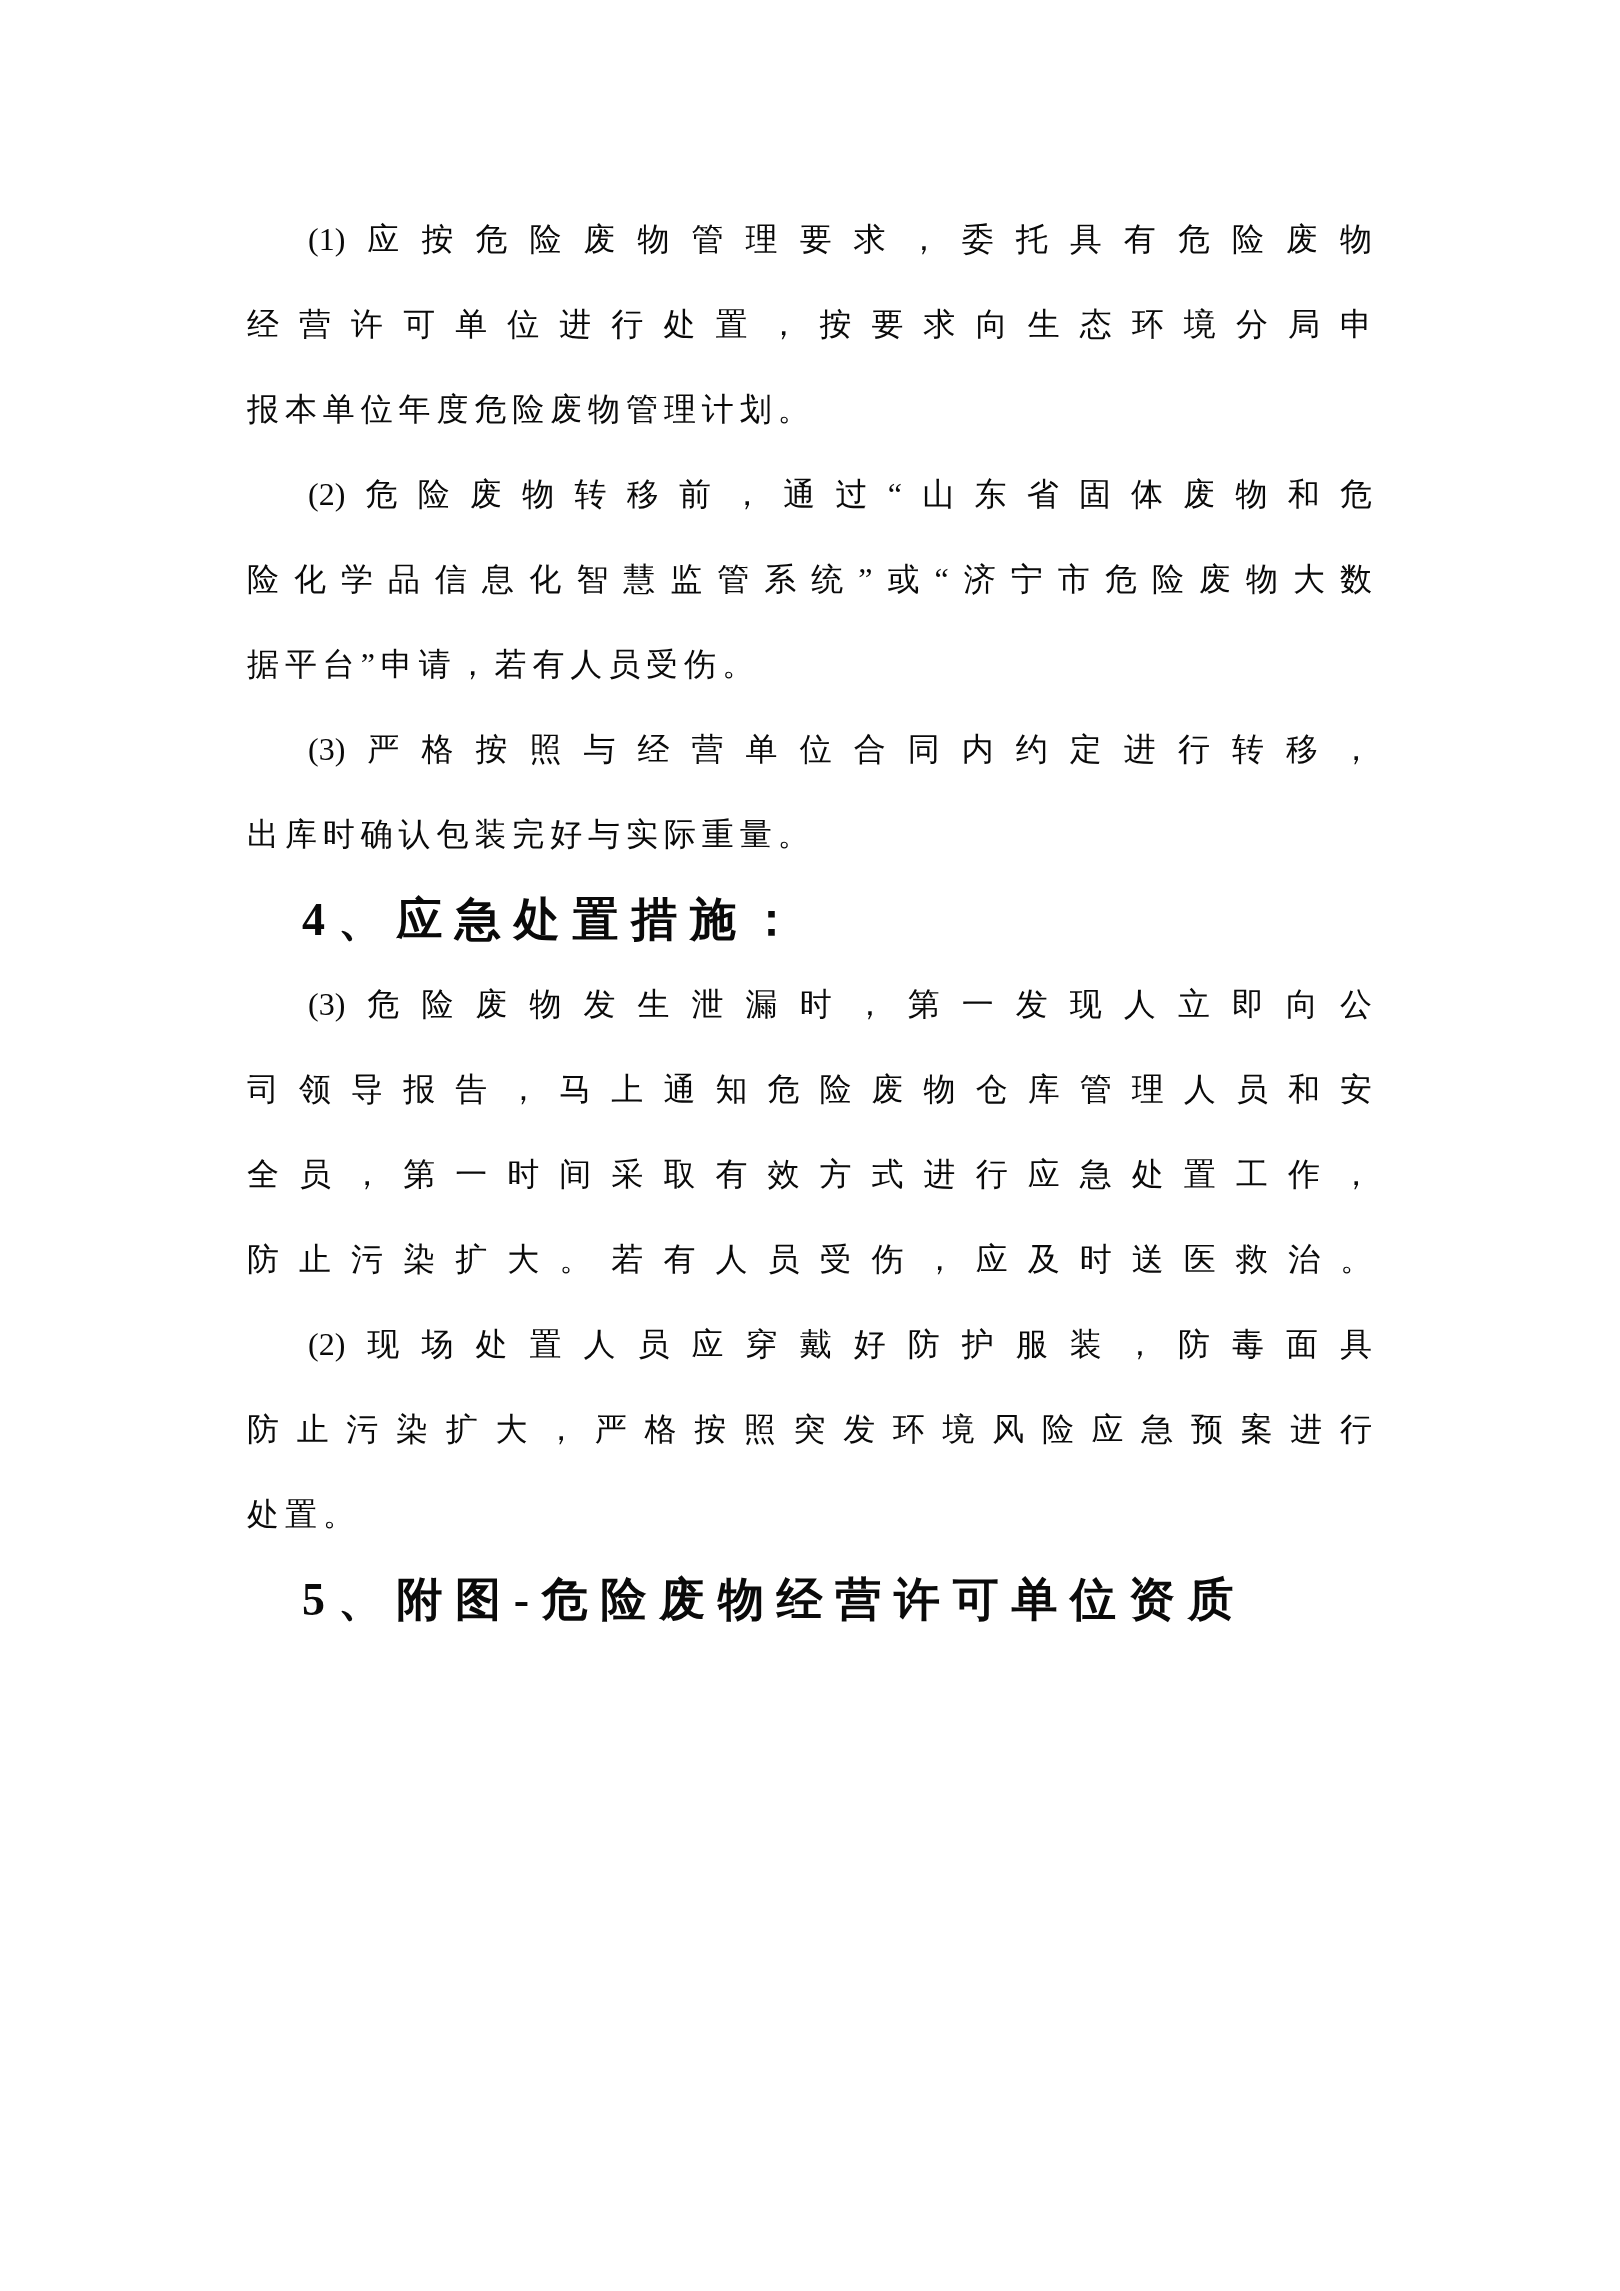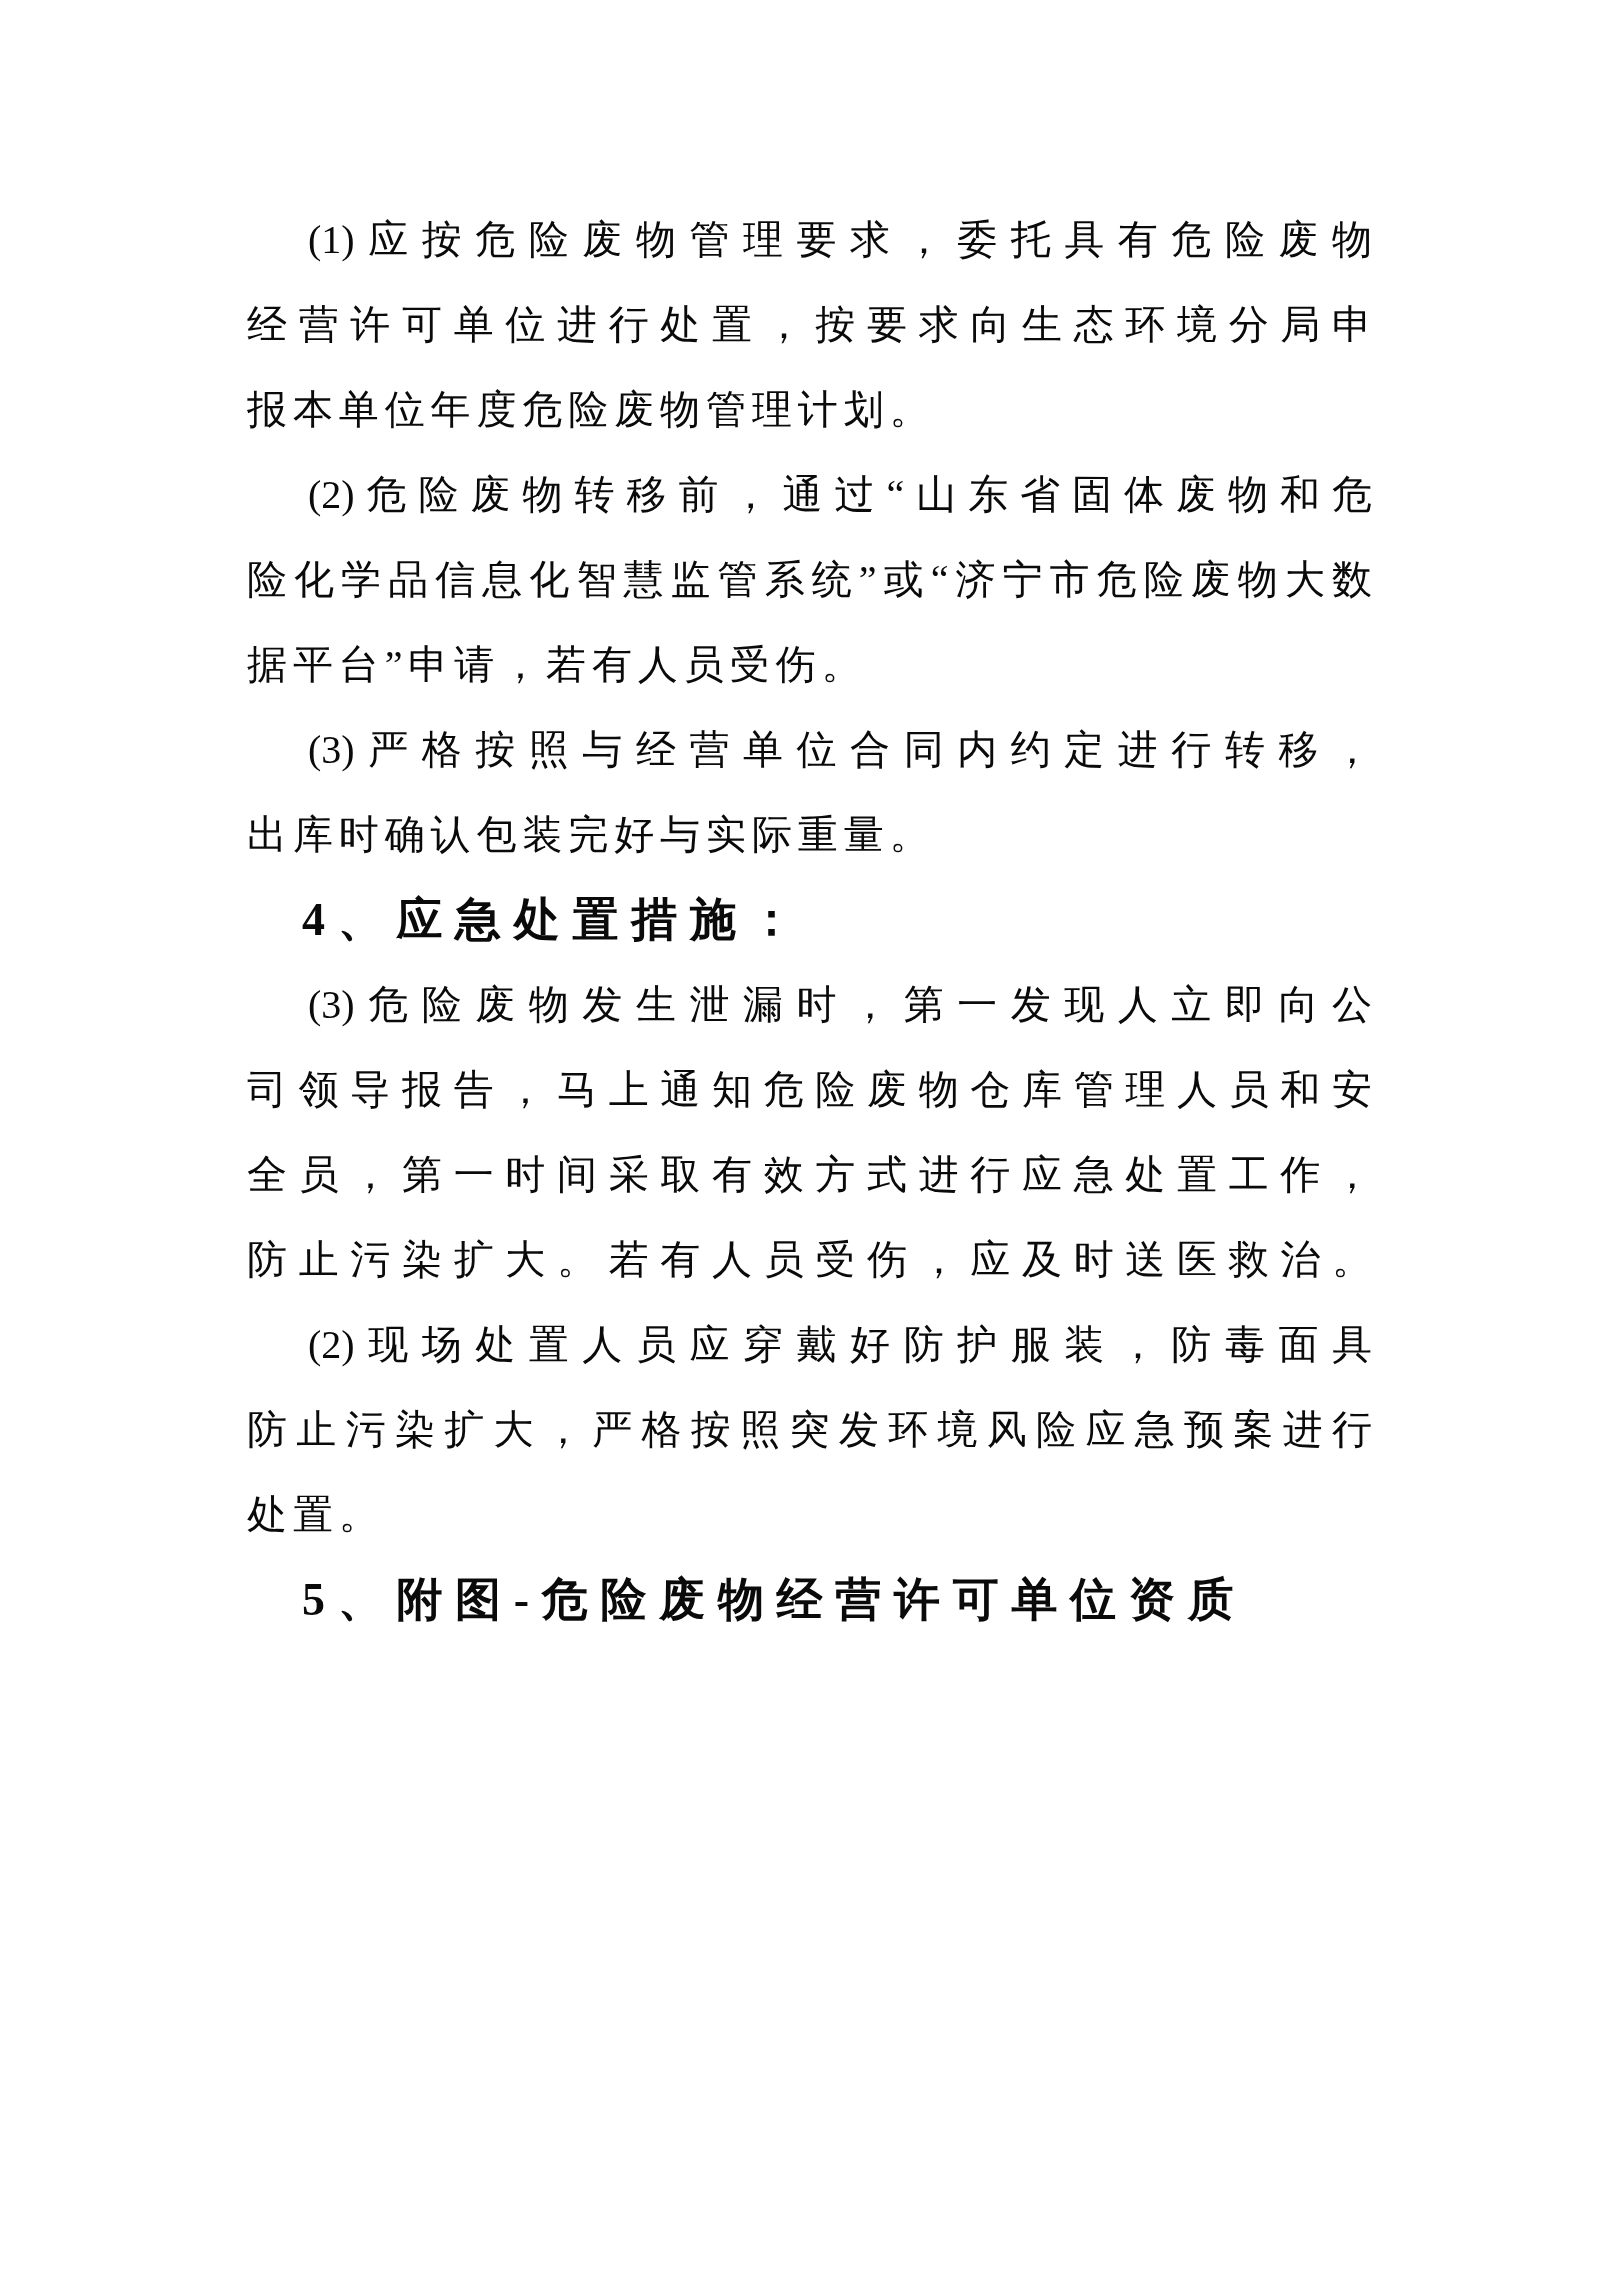--- a/index.html
+++ b/index.html
@@ -17,21 +17,21 @@
   }
   .text-block {
     position: absolute;
     left: 247px;
     top: 197px;
     width: 1125px;
   }
   .line {
     height: 85px;
     line-height: 85px;
-    font-size: 40px;
+    font-size: 32px;
     color: #0a0a0a;
     text-align: justify;
     text-align-last: justify;
     letter-spacing: 0px;
     overflow: hidden;
   }
   .line.first {
     padding-left: 61px;
   }
   .line.end {

